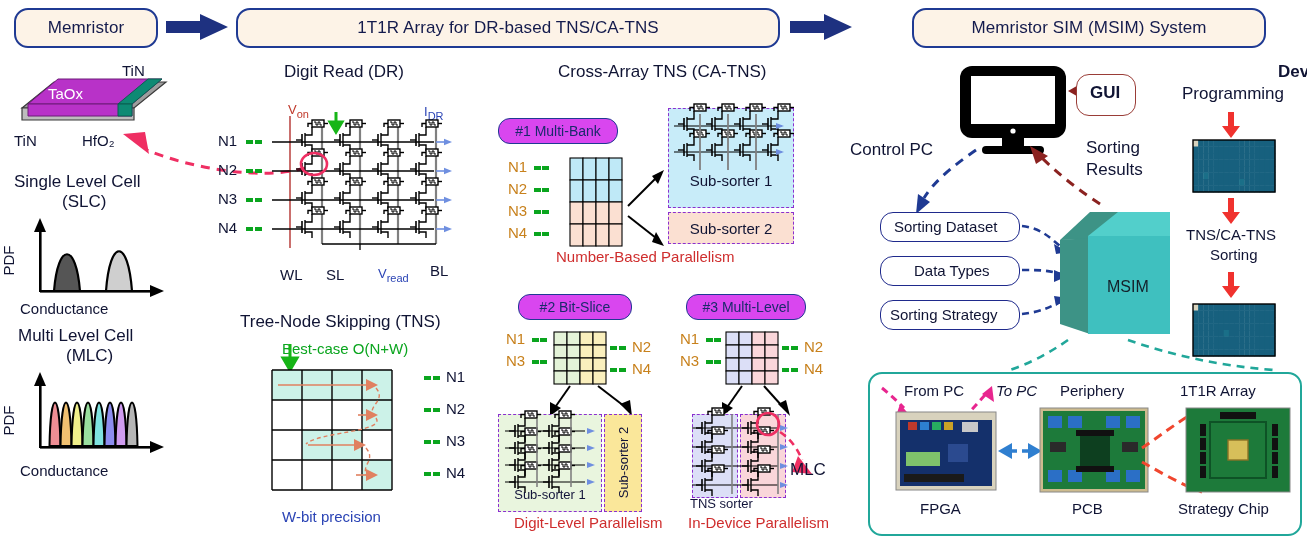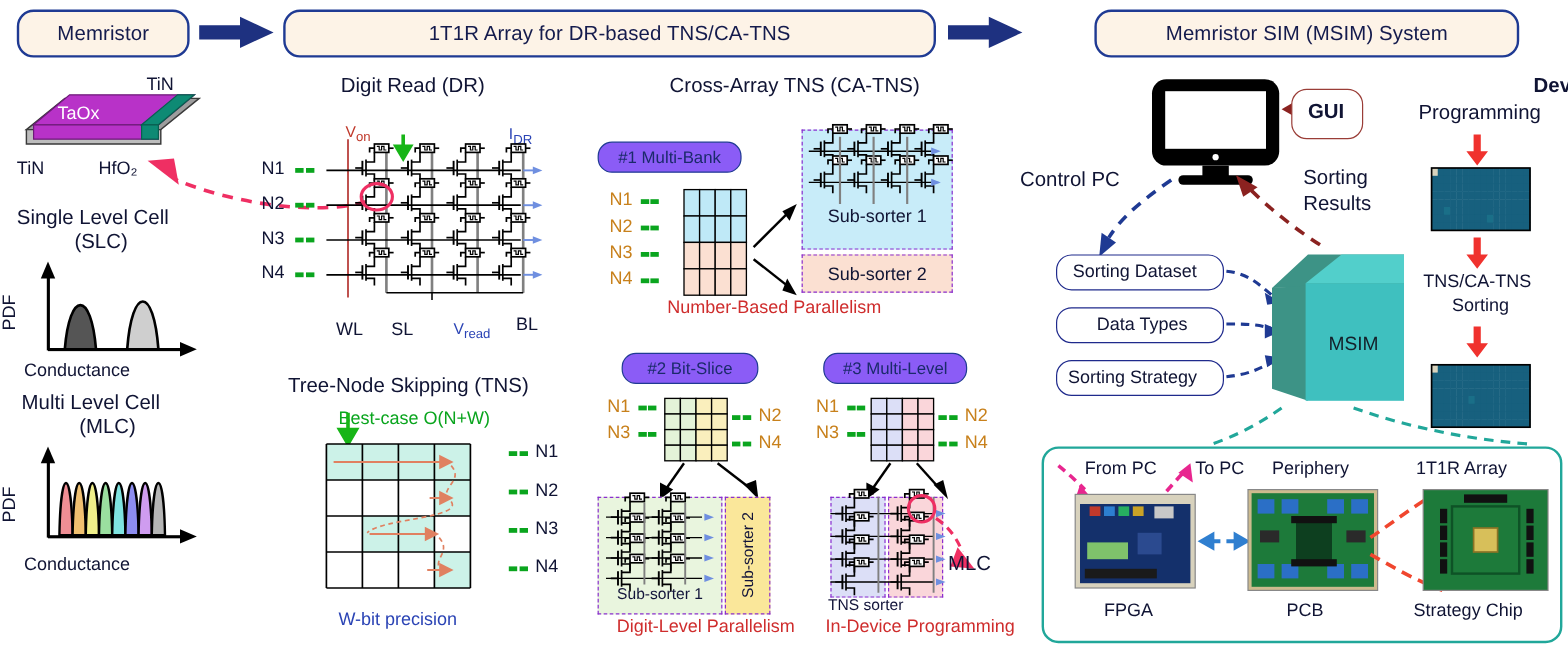--- a/index.html
+++ b/index.html
@@ -14,21 +14,21 @@
   .t{white-space:nowrap;}
   .ttl{font-size:17px;color:#101434;}
   .lbl{font-size:15px;color:#101434;}
   .sm{font-size:13px;}
   .xs{font-size:11px;}
   .red{color:#c0392b;}
   .redb{color:#cf2d2d;}
   .blue{color:#2b44b5;}
   .grn{color:#0aa51e;}
   .orangeN{color:#c8811c;}
-  .pill{border:1.6px solid #1f3a93;border-radius:12px;background:#8b5cf6;
+  .pill{border:1.6px solid #1f3a93;border-radius:12px;background:#d946ef;
         font-size:14px;color:#1b2a6b;display:flex;align-items:center;
         justify-content:center;}
   .rpill{border:1.8px solid #1f2a8c;border-radius:13px;background:#fff;
          font-size:14px;color:#101434;display:flex;align-items:center;
          justify-content:center;}
   .dash{border:1.6px dashed #8b2fd0;}
   svg{overflow:visible;display:block;}
   .gdash{display:inline-block;width:7px;height:3.5px;background:#0aa51e;}
 </style>
 </head>
@@ -801,21 +801,21 @@
 </div>
 <div class="abs" style="left:758px;top:414px;">
   <svg width="66" height="72" viewBox="0 0 66 72">
     <circle cx="10" cy="10" r="11" stroke="#ef2f63" stroke-width="2.6" fill="none"></circle>
     <path d="M22 18 C34 26 40 36 44 46" stroke="#ef2f63" stroke-width="2.6" fill="none" stroke-dasharray="7,5"></path>
     <path d="M40 42 L54 60 L34 58 Z" fill="#ef2f63"></path>
   </svg>
 </div>
 <div class="abs t ttl" style="left:790px;top:460px;">MLC</div>
 <div class="abs t sm" style="left:690px;top:496px;">TNS sorter</div>
-<div class="abs t lbl redb" style="left:688px;top:514px;">In-Device Programming</div>
+<div class="abs t lbl redb" style="left:688px;top:514px;">In-Device Parallelism</div>
 
 <div class="abs t ttl" style="left:850px;top:140px;">Control PC</div>
 <div class="abs" style="left:958px;top:64px;">
   <svg width="110" height="90" viewBox="0 0 110 90">
     <rect x="2" y="2" width="106" height="72" rx="12" fill="#000"></rect>
     <rect x="13" y="12" width="84" height="48" fill="#fff"></rect>
     <circle cx="55" cy="67" r="2.6" fill="#fff"></circle>
     <rect x="44" y="74" width="22" height="10" fill="#000"></rect>
     <rect x="24" y="82" width="62" height="8" rx="4" fill="#000"></rect>
   </svg>
@@ -1161,21 +1161,21 @@
 
 <div class="abs" style="left:868px;top:372px;width:430px;height:160px;border:2.5px solid #21a79a;border-radius:14px;"></div>
 <div class="abs" style="left:1008px;top:336px;">
   <svg width="270" height="44" viewBox="0 0 270 44">
     <path d="M60 4 C40 18 20 28 2 34" stroke="#21a79a" stroke-width="2.6" fill="none" stroke-dasharray="8,6"></path>
     <path d="M120 4 C160 18 210 30 266 34" stroke="#21a79a" stroke-width="2.6" fill="none" stroke-dasharray="8,6"></path>
   </svg>
 </div>
 
 <div class="abs t lbl" style="left:904px;top:382px;">From PC</div>
-<div class="abs t lbl" style="left:996px;top:382px;">To PC</div>
+<div class="abs t lbl" style="left:996px;top:382px;font-style:italic;">To PC</div>
 <div class="abs t lbl" style="left:1060px;top:382px;">Periphery</div>
 <div class="abs t lbl" style="left:1180px;top:382px;">1T1R Array</div>
 
 <div class="abs" style="left:880px;top:386px;">
   <svg width="36" height="36" viewBox="0 0 36 36">
     <path d="M2 2 C12 10 18 16 24 22" stroke="#e8268f" stroke-width="3" fill="none" stroke-dasharray="7,5"></path>
     <path d="M20 18 L32 32 L16 30 Z" fill="#e8268f"></path>
   </svg>
 </div>
 <div class="abs" style="left:960px;top:386px;">

